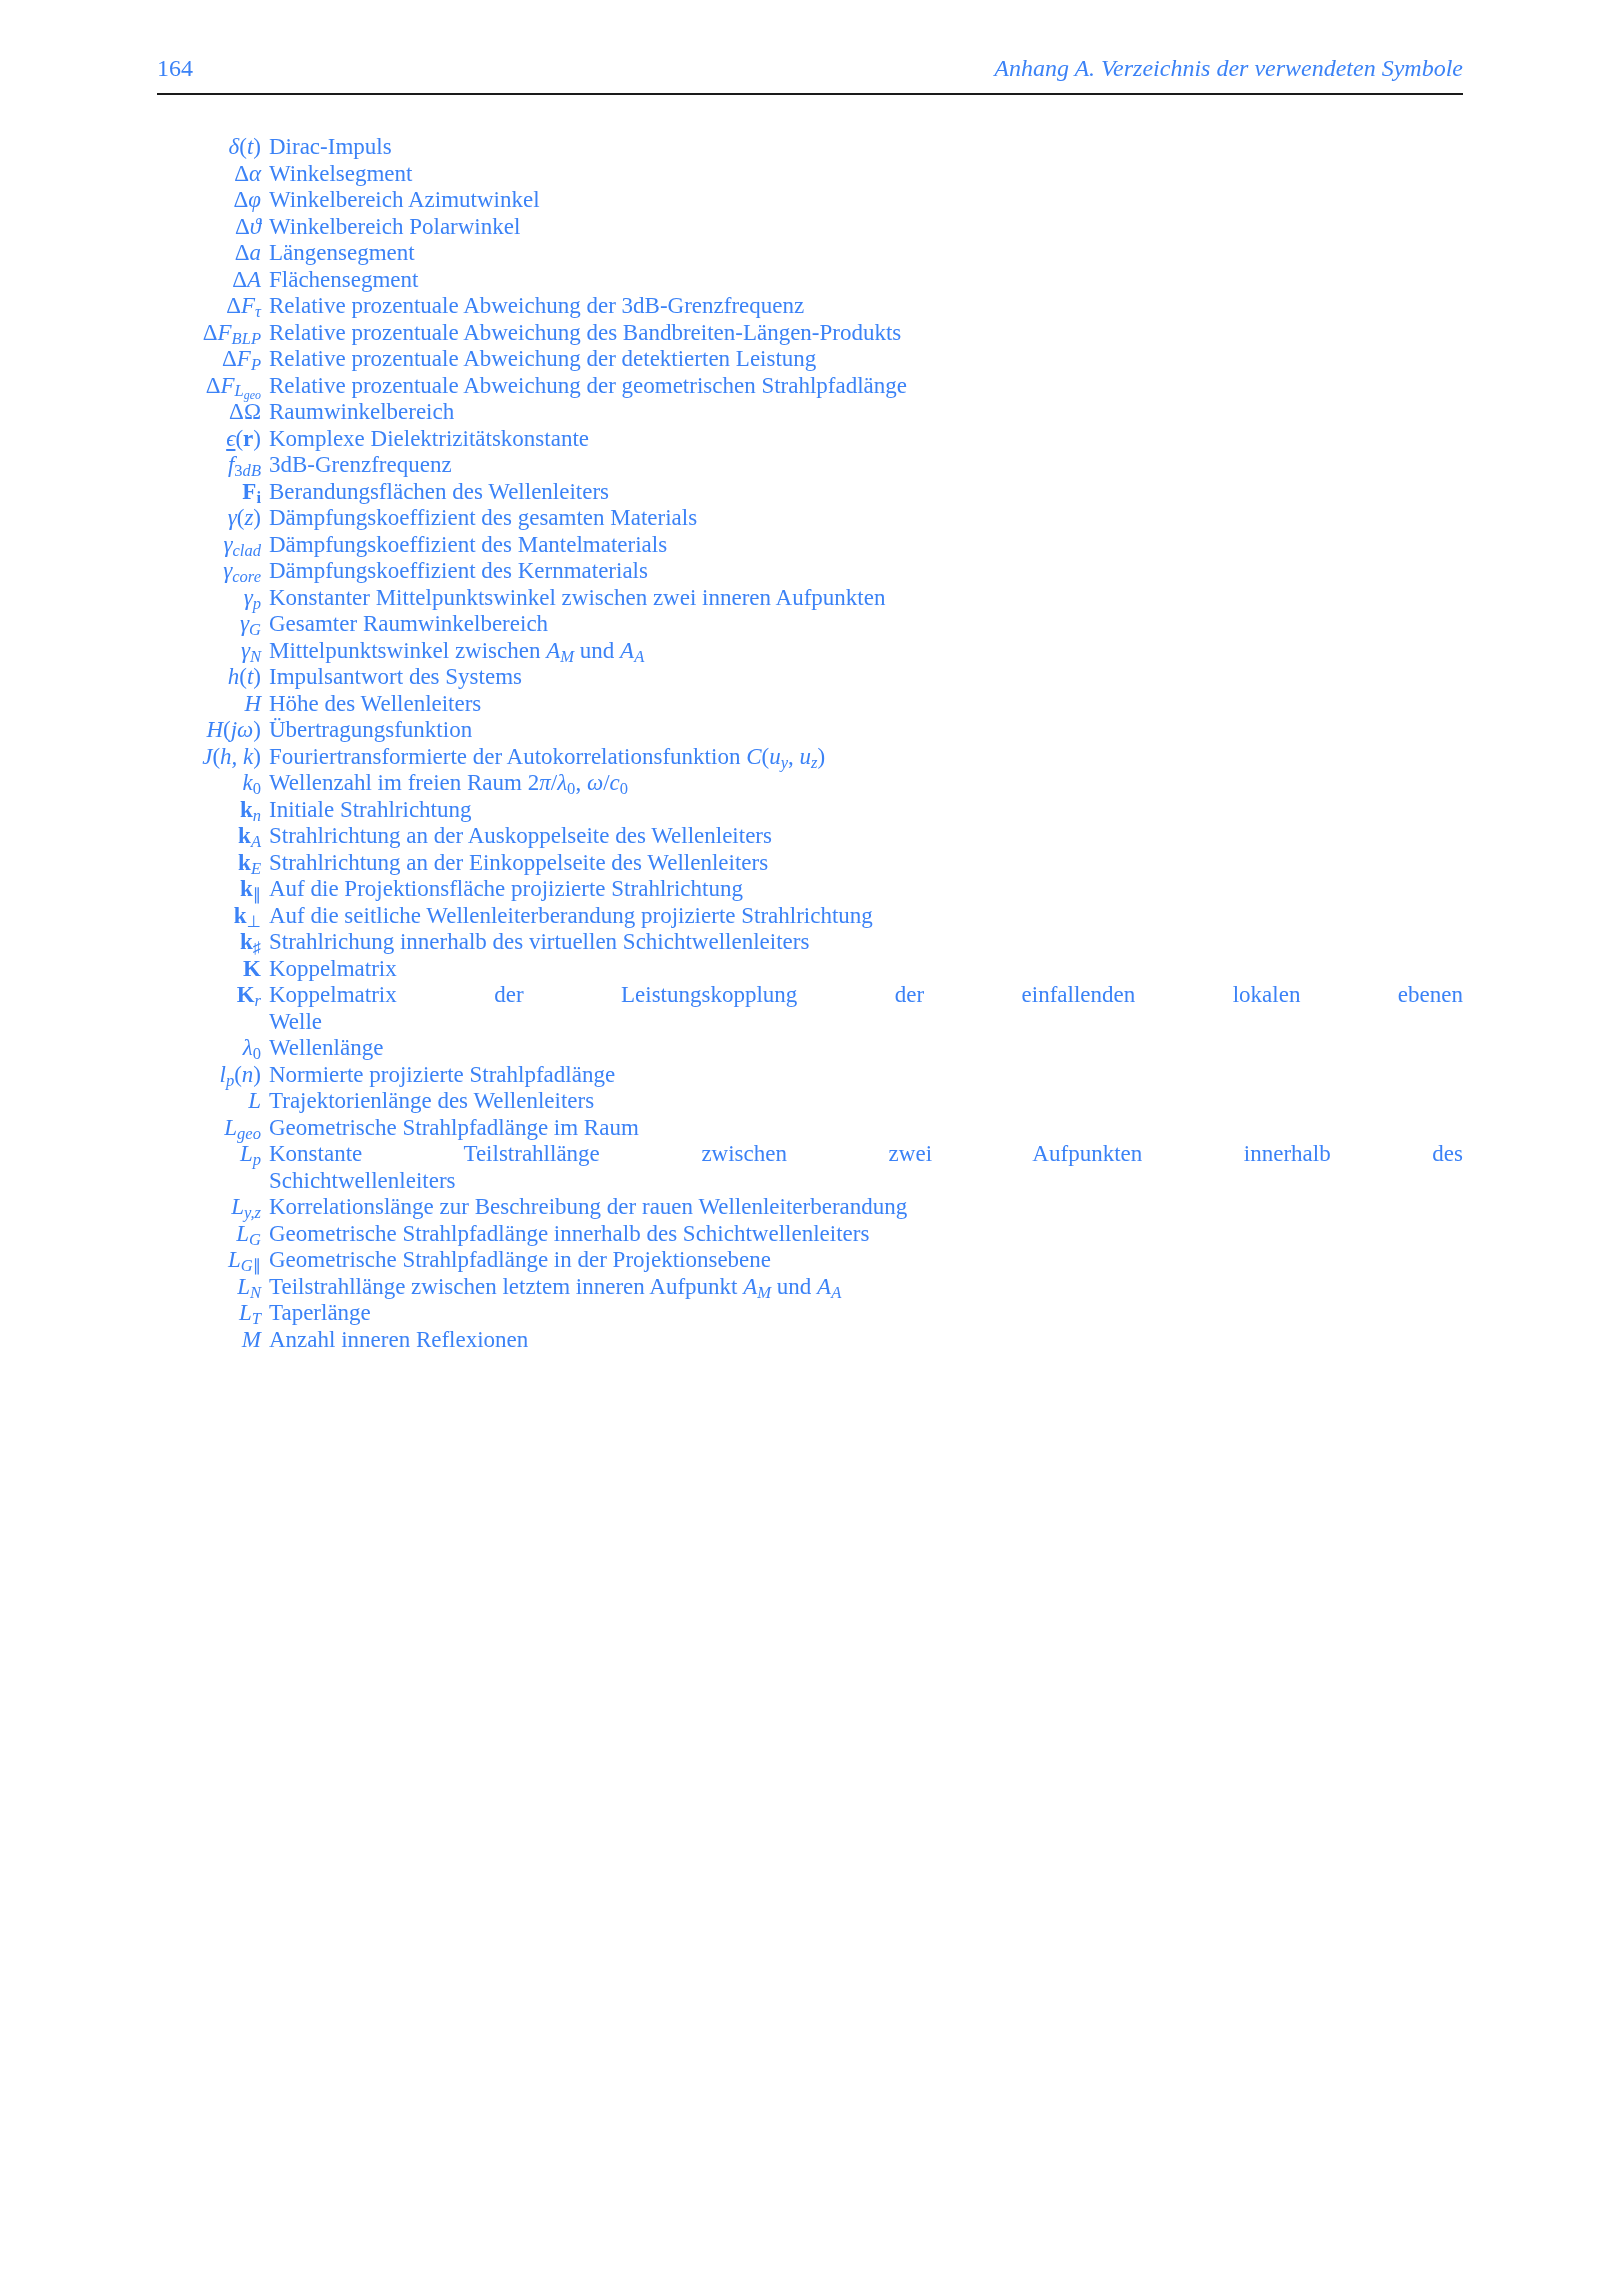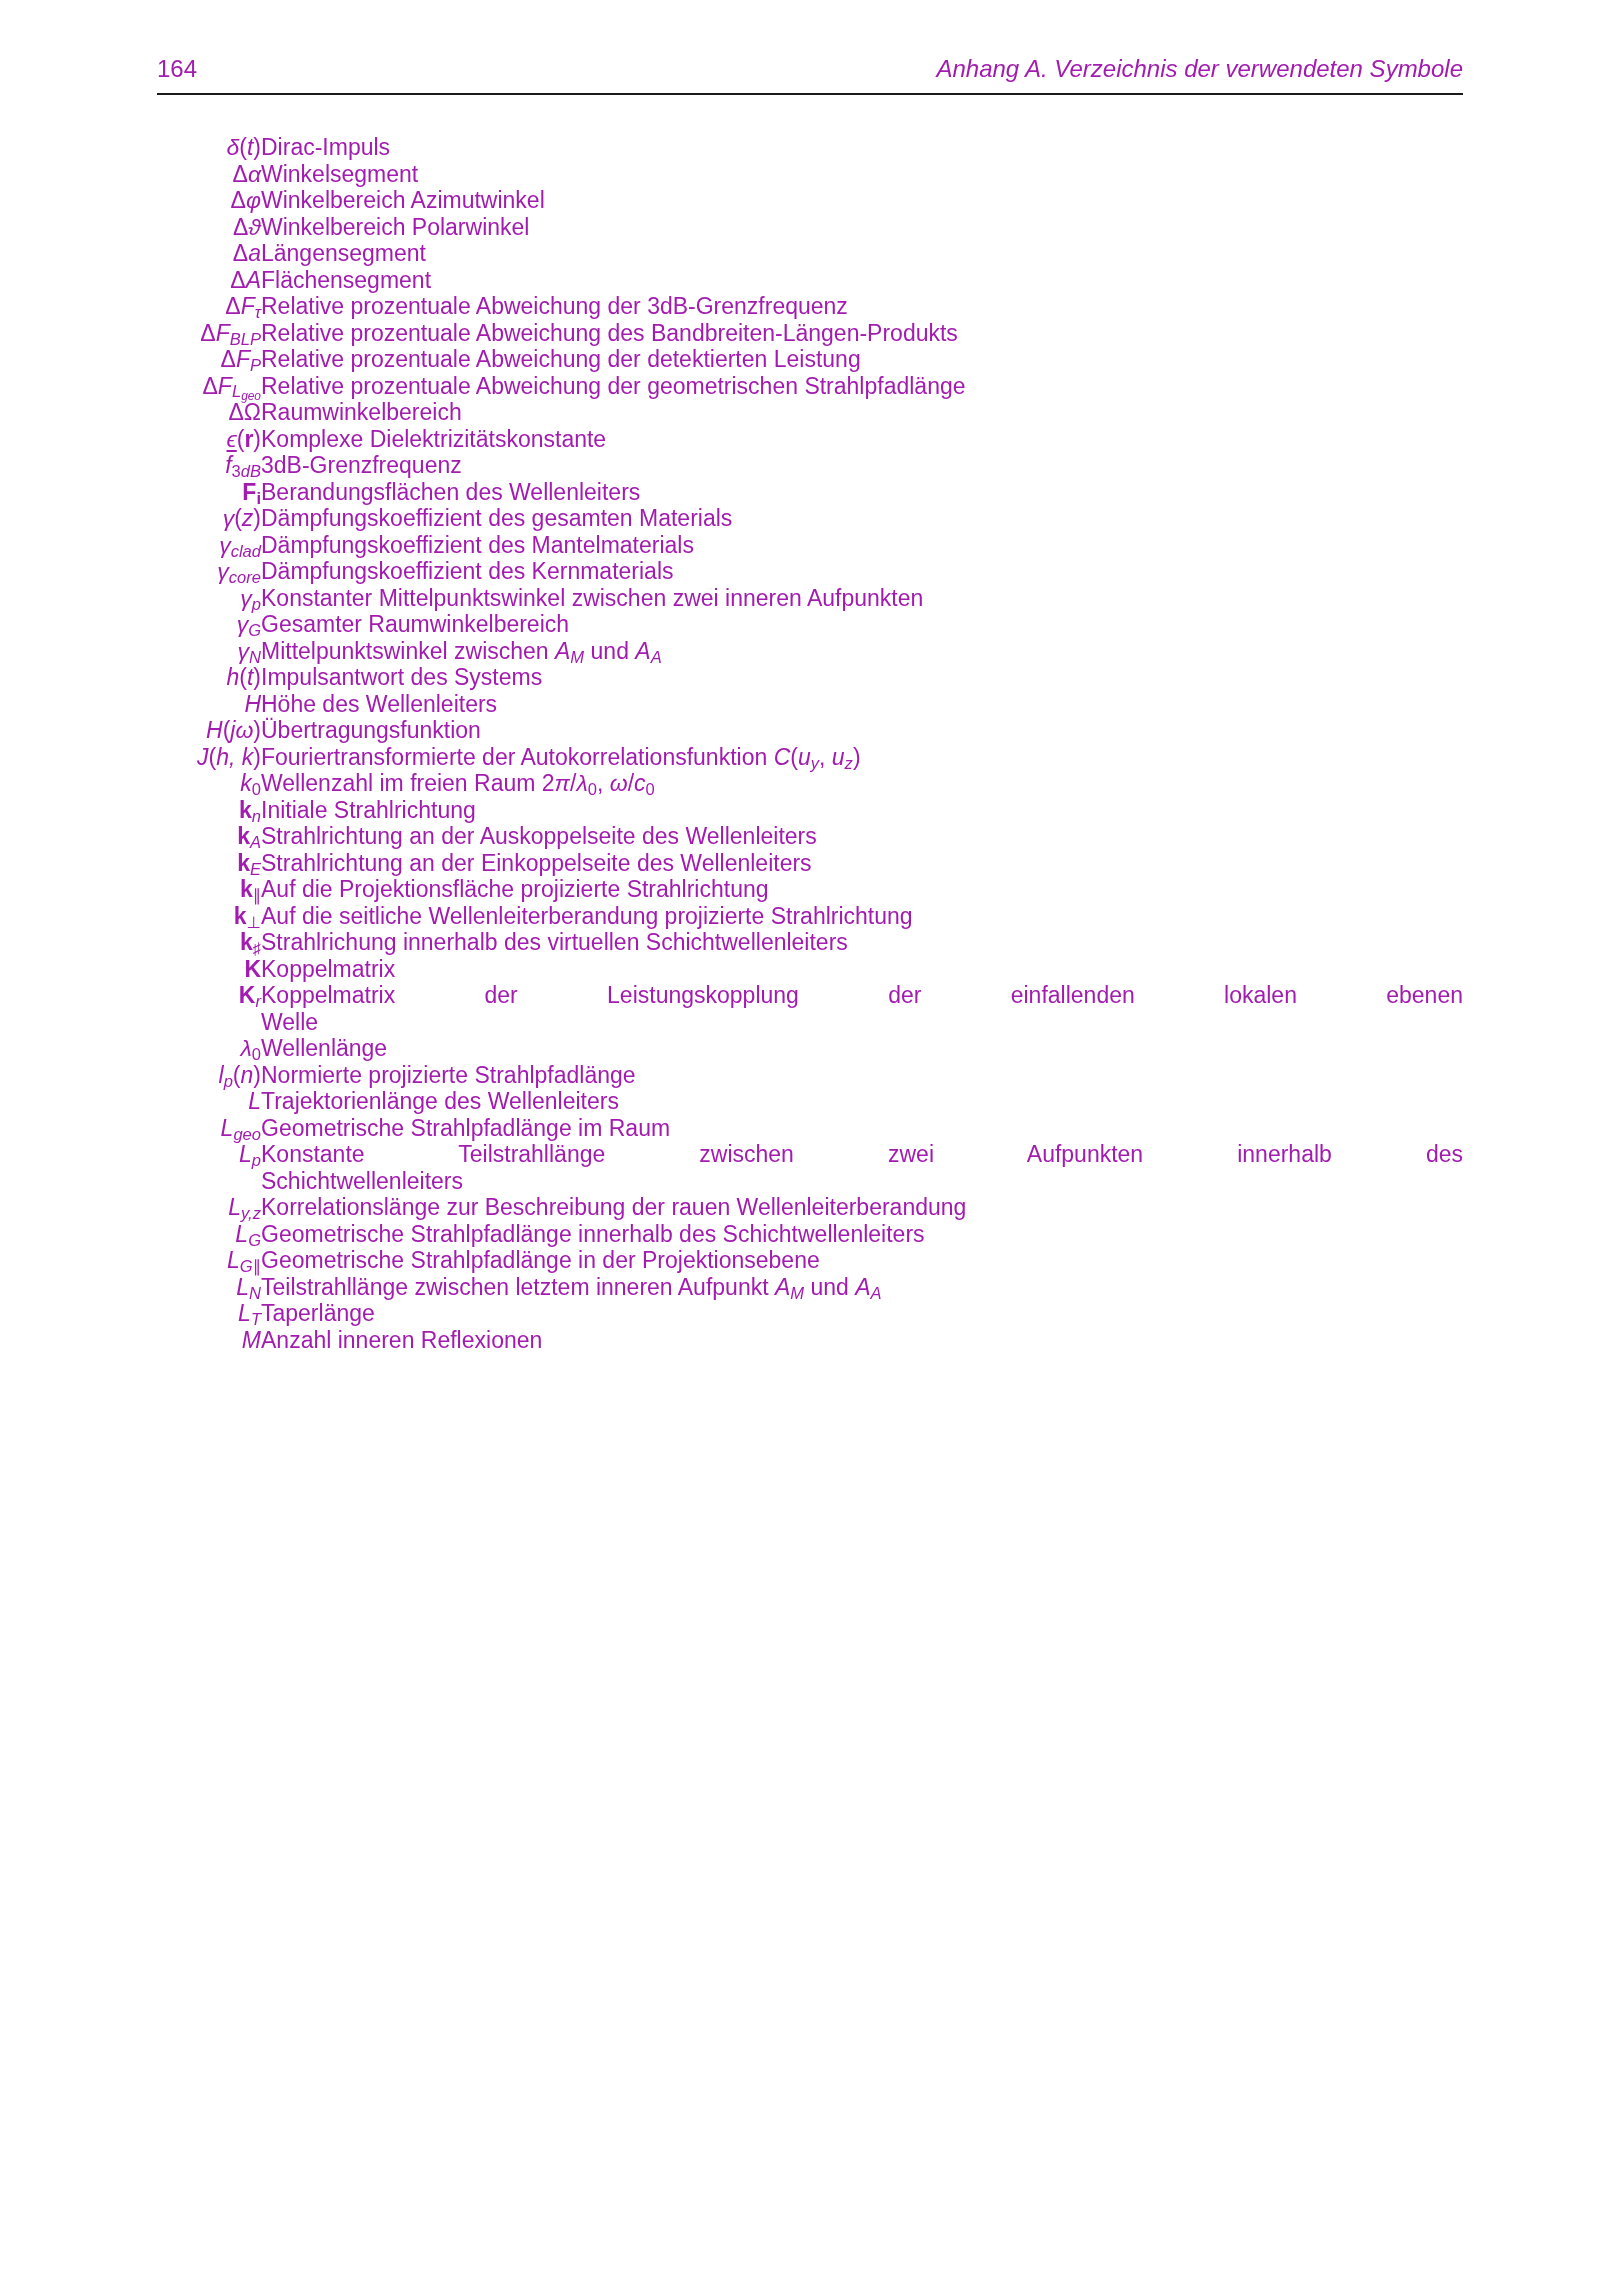--- a/index.html
+++ b/index.html
@@ -5,22 +5,22 @@
   html, body {
     margin: 0;
     padding: 0;
     background: #ffffff;
   }
   .page {
     position: relative;
     width: 1620px;
     height: 2040px;
     background: #ffffff;
-    font-family: Liberation Sans, sans-serif;
-    color: #a21caf;
+    font-family: Liberation Serif, serif;
+    color: #3b82f6;
     overflow: hidden;
   }
   .content {
     position: absolute;
     left: 157px;
     top: 56px;
     width: 1306px;
   }
   .header {
     display: flex;
@@ -49,20 +49,21 @@
     display: grid;
     grid-template-columns: 104px 1fr;
     min-height: 26.5px;
   }
   .sym {
     white-space: nowrap;
     text-align: right;
   }
   .desc {
     text-align: justify;
+    margin-left: 8px;
   }
   .desc .jline {
     text-align: justify;
     text-align-last: justify;
   }
   sub {
     font-size: 0.72em;
     vertical-align: -0.22em;
     line-height: 0;
   }

